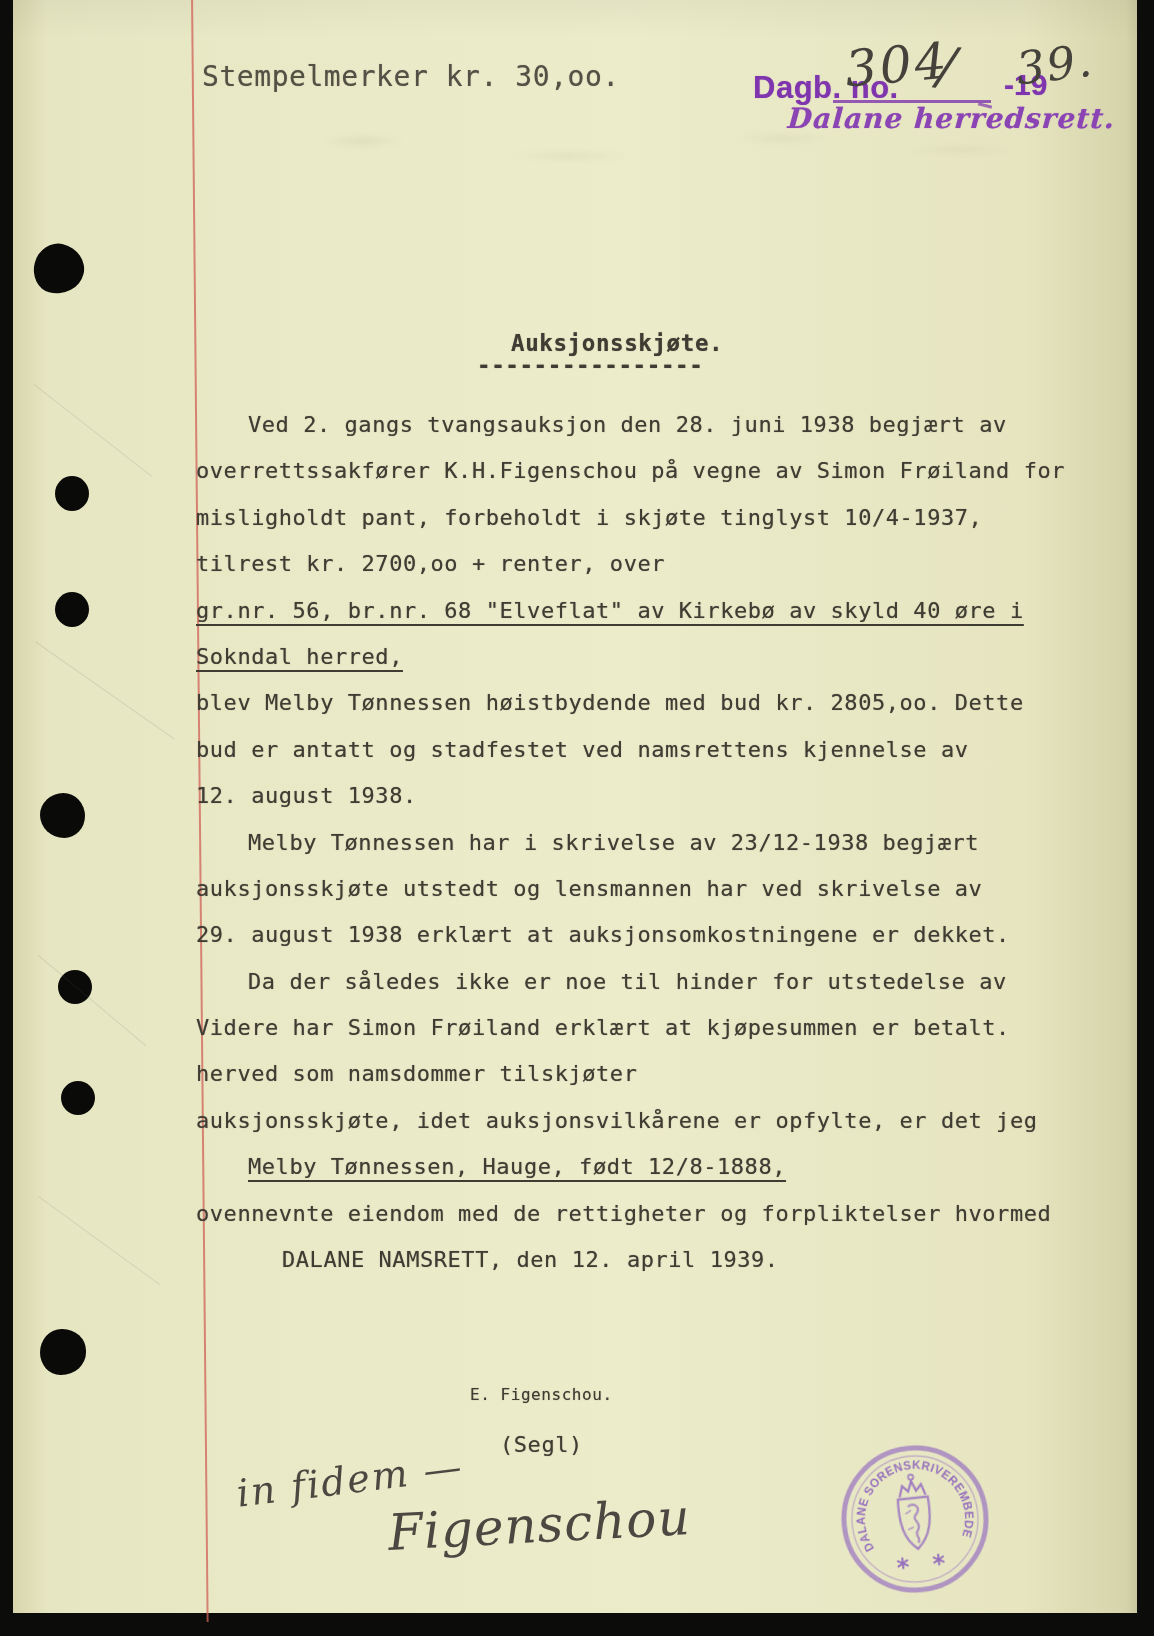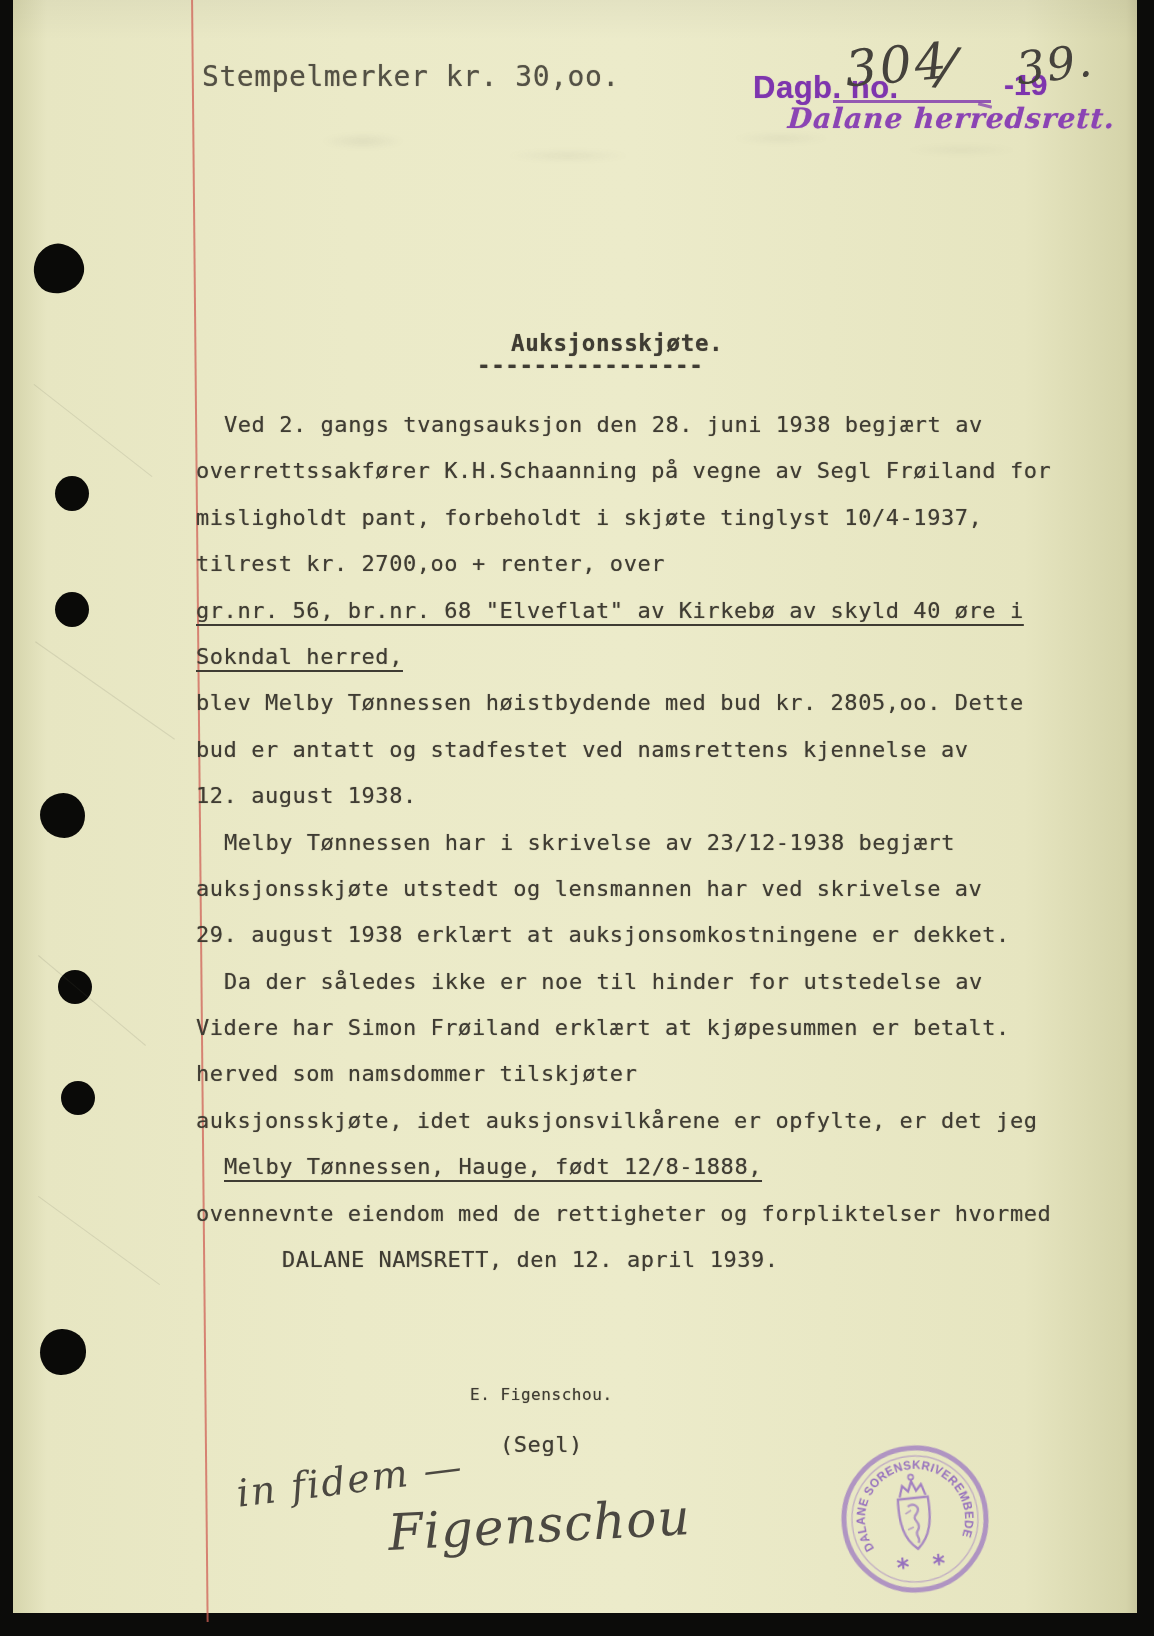--- a/index.html
+++ b/index.html
@@ -36,21 +36,21 @@
       radial-gradient(70px 10px at 66% 35%, rgba(110,110,96,0.14), transparent 70%),
       radial-gradient(80px 9px at 88% 55%, rgba(110,110,96,0.12), transparent 70%);
     filter:blur(2px);opacity:0.55;
   }
   .typed{color:#3f3c33;text-shadow:0 0 1px rgba(62,57,46,0.55);}
   .fee{position:absolute;left:202px;top:60px;font-size:28px;letter-spacing:0.55px;opacity:0.88;}
   .title{position:absolute;left:477px;top:330px;font-size:22.5px;font-weight:bold;letter-spacing:0.6px;margin-left:34px;}
   .title-dashes{position:absolute;left:477px;top:352px;font-size:22.5px;font-weight:bold;letter-spacing:0.6px;}
   .body-block{position:absolute;left:196px;top:412px;width:890px;font-size:22px;letter-spacing:0.55px;}
   .tline{height:46.4px;white-space:pre;}
-  .tline.ind1{padding-left:28px;}
+  .tline.ind1{padding-left:52px;}
   .tline.ind2{padding-left:86px;}
   .tline.ul{text-decoration:underline;text-decoration-thickness:2.2px;text-underline-offset:6px;}
   .typed-sig{position:absolute;left:470px;top:1385px;font-size:16px;letter-spacing:0.55px;}
   .seal-note{position:absolute;left:500px;top:1432px;font-size:22px;letter-spacing:0.55px;}
 
   .hand{font-family:"DejaVu Serif", serif;font-style:italic;color:#4b4841;}
   .in-fidem{position:absolute;left:236px;top:1458px;font-size:38px;transform:rotate(-7deg);letter-spacing:2px;}
   .hand-sig{position:absolute;left:388px;top:1496px;font-size:50px;transform:rotate(-3deg);letter-spacing:1px;}
 
   .purple{color:#7e35ae;}
@@ -95,21 +95,21 @@
   <div class="hw-slash">/</div>
   <div class="purple dagb-year">-19</div>
   <div class="hw-year">39.</div>
   <div class="court-line">Dalane herredsrett.</div>
 
   <div class="typed title">Auksjonsskjøte.</div>
   <div class="typed title-dashes">----------------</div>
 
   <div class="typed body-block" id="body-lines">
       <div class="tline ind1">Ved 2. gangs tvangsauksjon den 28. juni 1938 begjært av</div>
-      <div class="tline ind0">overrettssakfører K.H.Schaanning på vegne av Segl Frøiland for</div>
+      <div class="tline ind0">overrettssakfører K.H.Figenschou på vegne av Simon Frøiland for</div>
       <div class="tline ind0">misligholdt pant, forbeholdt i skjøte tinglyst 10/4-1937,</div>
       <div class="tline ind0">tilrest kr. 2700,oo + renter, over</div>
       <div class="tline ind0 ul">gr.nr. 56, br.nr. 68 "Elveflat" av Kirkebø av skyld 40 øre i</div>
       <div class="tline ind0 ul">Sokndal herred,</div>
       <div class="tline ind0">blev Melby Tønnessen høistbydende med bud kr. 2805,oo. Dette</div>
       <div class="tline ind0">bud er antatt og stadfestet ved namsrettens kjennelse av</div>
       <div class="tline ind0">12. august 1938.</div>
       <div class="tline ind1">Melby Tønnessen har i skrivelse av 23/12-1938 begjært</div>
       <div class="tline ind0">auksjonsskjøte utstedt og lensmannen har ved skrivelse av</div>
       <div class="tline ind0">29. august 1938 erklært at auksjonsomkostningene er dekket.</div>

